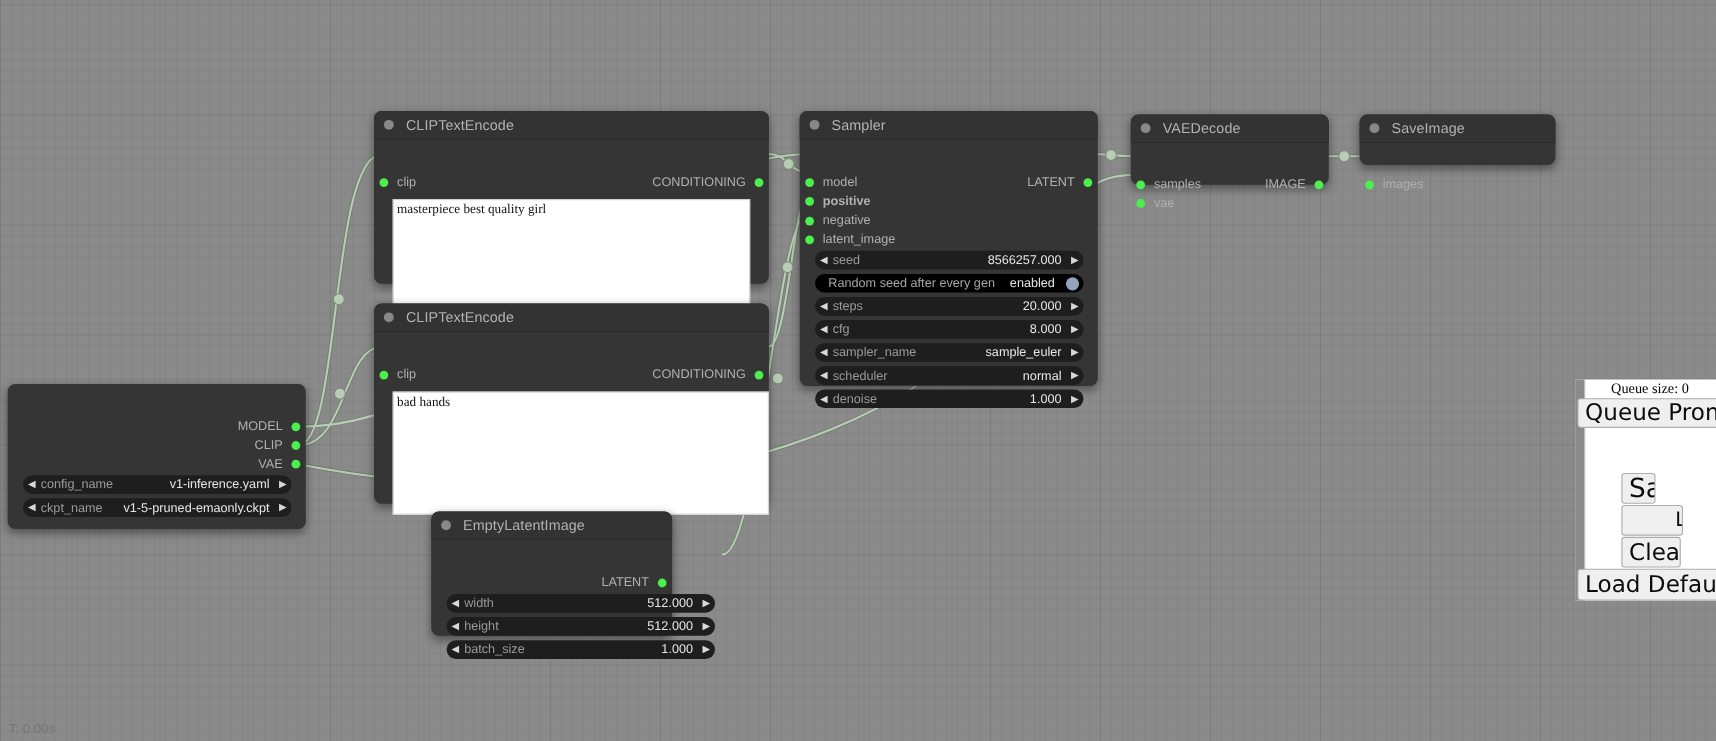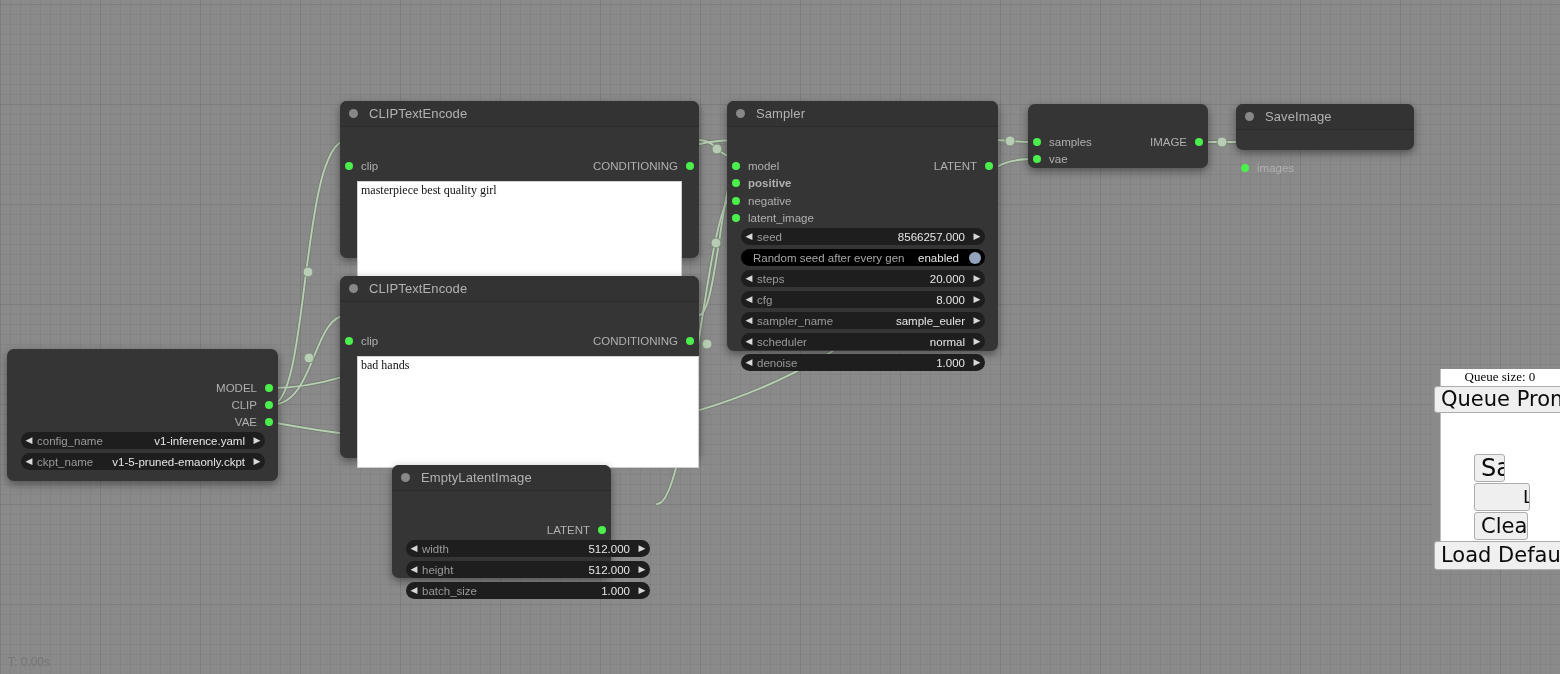--- a/index.html
+++ b/index.html
@@ -367,20 +367,24 @@
       <div class="widget" style="left:14px; top:227px; width:244px;">
         <span class="wg-arrow">◀</span>
         <span class="wg-name">denoise</span>
         <span class="wg-value">1.000</span>
         <span class="wg-arrow">▶</span>
       </div>
     </div>
   </div>
 
   <div class="node" style="left:1028px; top:104px; width:180px; height:64px;">
+    <div class="node-header">
+      <span class="node-dot"></span>
+      <span class="node-title">VAEDecode</span>
+    </div>
     <div class="node-body" style="height:38px;text-align:center;">
       <div class="slot in" style="top:31px;">
         <span class="slot-dot"></span>
         <span class="slot-label">samples</span>
       </div>
       <div class="slot in" style="top:48px;">
         <span class="slot-dot"></span>
         <span class="slot-label">vae</span>
       </div>
       <div class="slot out" style="top:31px;">
@@ -457,21 +461,21 @@
       </div>
       <div class="widget" style="left:14px; top:91px; width:244px;">
         <span class="wg-arrow">◀</span>
         <span class="wg-name">batch_size</span>
         <span class="wg-value">1.000</span>
         <span class="wg-arrow">▶</span>
       </div>
     </div>
   </div>
 
-  <div id="panel" style="left:1432px; top:345px; width:128px; height:201px;margin-top:24px;">
+  <div id="panel" style="left:1432px; top:345px; width:128px; height:201px;">
     <div id="panel-scroll"></div>
     <div class="queue-size">Queue size: 0</div>
 
     <button class="panel-btn" style="left:2px; top:17px; width:132px; height:27px; font-size:21px; line-height:23px;">Queue Prompt</button>
 
     <button class="panel-btn" style="left:42px; top:85px; width:31px; height:28px; font-size:24px; line-height:24px;">Save</button>
     <button class="panel-btn" style="left:42px; top:114px; width:54px; height:28px; font-size:18px; line-height:24px;padding-left:48px;">Load</button>
     <button class="panel-btn" style="left:42px; top:143px; width:54px; height:28px; font-size:21px; line-height:24px;">Clear</button>
     <button class="panel-btn" style="left:2px; top:172px; width:134px; height:29px; font-size:21px; line-height:25px;">Load Default</button>
   </div>

